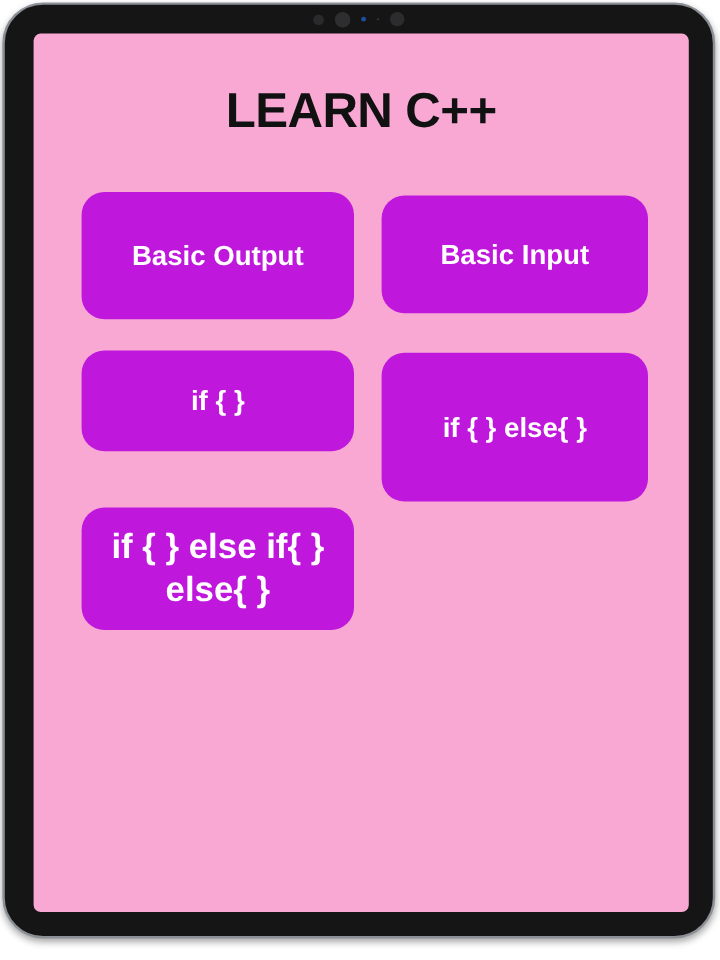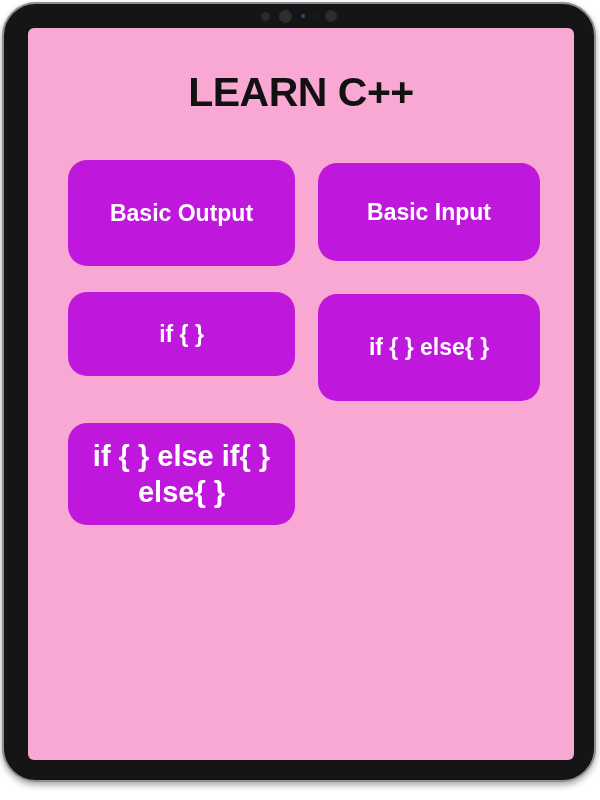--- a/index.html
+++ b/index.html
@@ -110,21 +110,21 @@
   }
 
   .col-left  { left: 40px;  width: 227px; }
   .col-right { left: 290px; width: 222px; }
 
   
   #btn-basic-output { top: 4px;  height: 106px; }
   #btn-basic-input  { top: 7px;  height: 98px;  }
   
   #btn-if           { top: 6px;  height: 84px; }
-  #btn-if-else      { top: 8px;  height: 107px; }
+  #btn-if-else      { top: 8px;  height: 124px; }
   
   #btn-if-else-if   { top: 7px;  height: 102px; font-size: 29px; }
 </style>
 </head>
 <body>
 
 <div id="device-frame">
 
   <div id="sensor-row">
     <span class="sensor-dot sensor-cam-small"></span>

